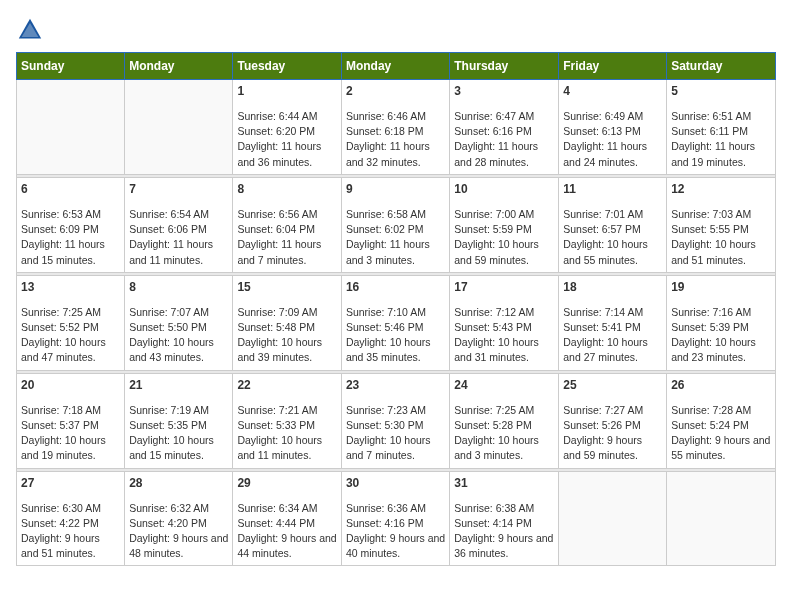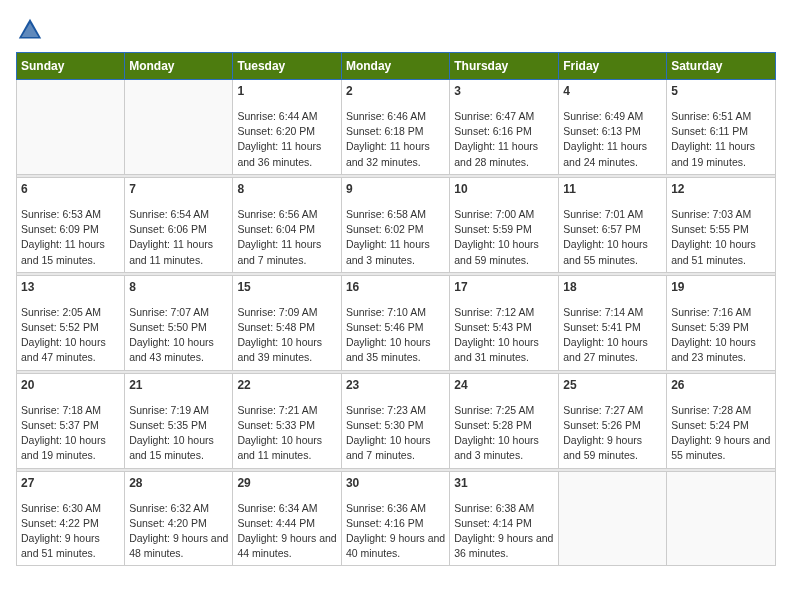--- a/index.html
+++ b/index.html
@@ -208,21 +208,21 @@
 Daylight: 10 hours
 and 51 minutes.</div>
         </td>
       </tr>
       <tr>
         <td colspan="7" style="height: 3px; background: rgb(232, 232, 232); padding: 0px;"></td>
       </tr>
       <tr>
         <td>
           <div class="day-num">13</div>
-          <div class="day-info">Sunrise: 2:05 AM
+          <div class="day-info">Sunrise: 7:25 AM
 Sunset: 5:52 PM
 Daylight: 10 hours
 and 47 minutes.</div>
         </td>
         <td>
           <div class="day-num">8</div>
           <div class="day-info">Sunrise: 7:07 AM
 Sunset: 5:50 PM
 Daylight: 10 hours
 and 43 minutes.</div>

